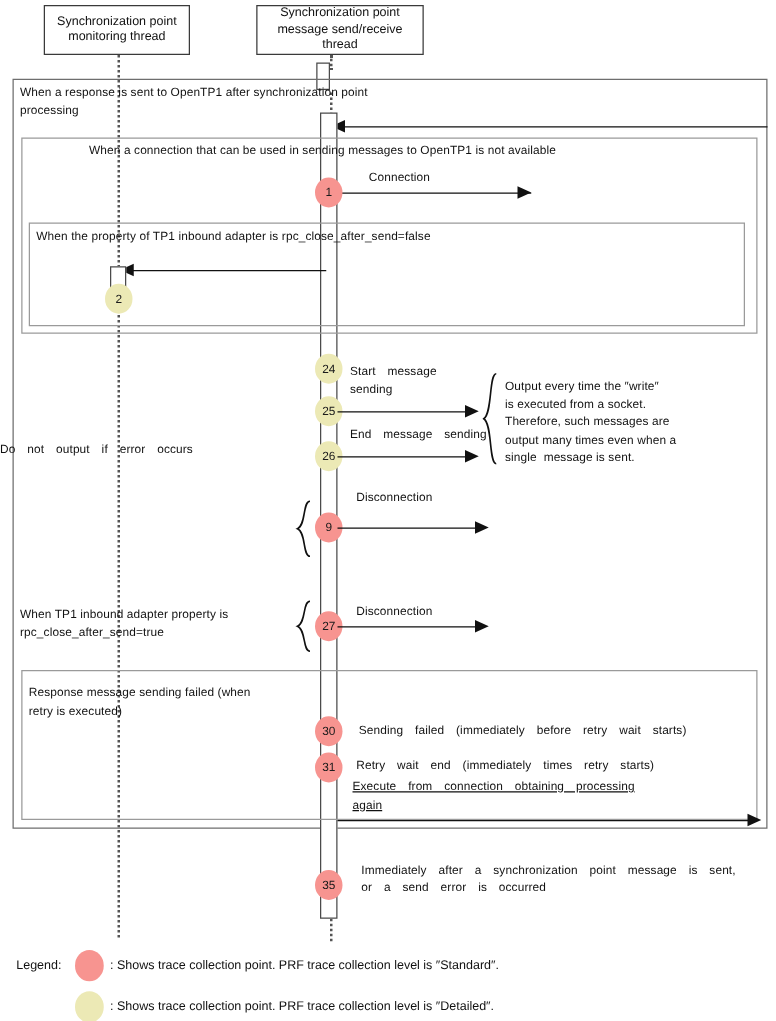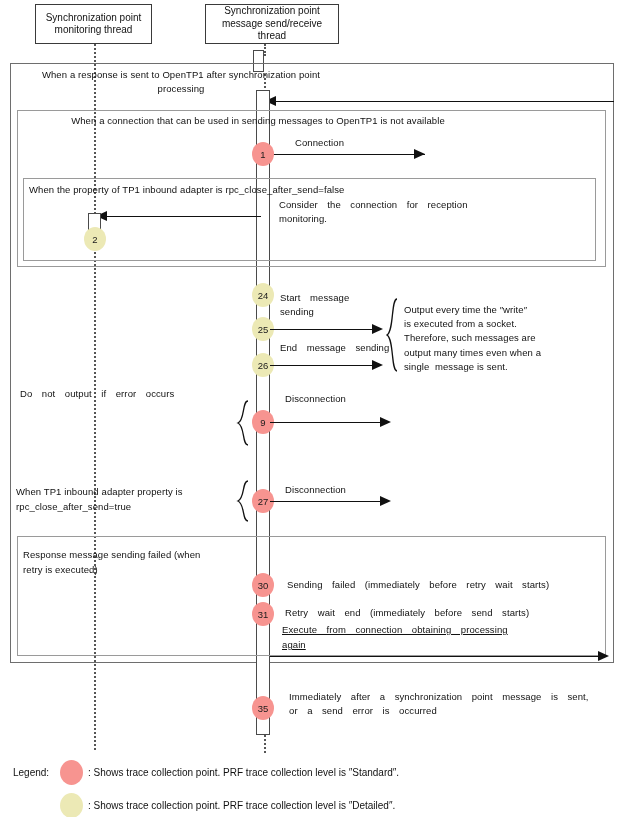--- a/index.html
+++ b/index.html
@@ -142,43 +142,41 @@
   </div>
 
   <div class="abs lifeline" style="left:94px; top:44px; height:706px;"></div>
   <div class="abs lifeline" style="left:264px; top:44px; height:12px;"></div>
   <div class="abs lifeline" style="left:264px; top:74px; height:26px;"></div>
   <div class="abs lifeline" style="left:264px; top:735px; height:18px;"></div>
 
   <div class="abs activation" style="left:253px; top:50px; width:11px; height:22px;"></div>
 
   <div class="abs frame-dark" style="left:10px; top:63px; width:604px; height:600px;"></div>
-  <div class="abs txt" style="left:16px; top:68px; width:330px;text-align:center;">When a response is sent to OpenTP1 after synchronization point
+  <div class="abs txt" style="left:16px; top:68px; width:330px;">When a response is sent to OpenTP1 after synchronization point
 processing</div>
 
   <div class="abs arrow-line" style="left:275px; top:101px; width:339px;"></div>
   <div class="abs arrow-head-l" style="left:265px; top:96px;"></div>
 
   <div class="abs activation" style="left:256px; top:90px; width:14px; height:645px;"></div>
 
   <div class="abs frame" style="left:17px; top:110px; width:589px; height:157px;"></div>
   <div class="abs txt" style="left:23px; top:114px; width:470px;text-align:center;">When a connection that can be used in sending messages to OpenTP1 is not available</div>
 
   <div class="abs txt" style="left:295px; top:136px;">Connection</div>
   <div class="abs arrow-line" style="left:270px; top:154px; width:155px;"></div>
   <div class="abs arrow-head-r" style="left:414px; top:149px;"></div>
   <div class="abs node node-std" style="left:252px; top:142px;">
     <span>1</span>
   </div>
 
   <div class="abs frame" style="left:23px; top:178px; width:573px; height:83px;"></div>
   <div class="abs txt" style="left:29px; top:183px; width:450px;">When the property of TP1 inbound adapter is rpc_close_after_send=false</div>
 
-  <div class="abs txt-wide" style="left:279px; top:198px; width:240px;">Consider  the  connection  for  reception
-monitoring.</div>
 
   <div class="abs arrow-line" style="left:106px; top:216px; width:155px;"></div>
   <div class="abs arrow-head-l" style="left:96px; top:211px;"></div>
 
   <div class="abs activation" style="left:88px; top:213px; width:13px; height:18px;"></div>
   <div class="abs node node-det" style="left:84px; top:227px;">
     <span>2</span>
   </div>
 
   <div class="abs node node-det" style="left:252px; top:283px;">
@@ -205,21 +203,21 @@
     <svg width="14" height="74" viewBox="0 0 14 74">
       <path d="M11 1 C5 1 8 33 1 37 C8 41 5 73 11 73" fill="none" stroke="#111" stroke-width="1.3"></path>
     </svg>
   </div>
   <div class="abs txt" style="left:404px; top:303px; width:200px; line-height:14.2px;">Output every time the ″write″
 is executed from a socket.
 Therefore, such messages are
 output many times even when a
 single  message is sent.</div>
 
-  <div class="abs txt-wide" style="left:20px; top:353px; width:230px;margin-top:34px;">Do  not  output  if  error  occurs</div>
+  <div class="abs txt-wide" style="left:0; top:353px; width:230px;">Do  not  output  if  error  occurs</div>
 
   <div class="abs brace" style="left:236px; top:400px;">
     <svg width="14" height="46" viewBox="0 0 14 46">
       <path d="M12 1 C6 1 9 20 2 23 C9 26 6 45 12 45" fill="none" stroke="#111" stroke-width="1.3"></path>
     </svg>
   </div>
   <div class="abs txt" style="left:285px; top:392px;">Disconnection</div>
   <div class="abs node node-std" style="left:252px; top:410px;">
     <span>9</span>
   </div>
@@ -245,21 +243,21 @@
 retry is executed)</div>
 
   <div class="abs node node-std" style="left:252px; top:573px;">
     <span>30</span>
   </div>
   <div class="abs txt-wide" style="left:287px; top:578px; width:330px;">Sending  failed  (immediately  before  retry  wait  starts)</div>
 
   <div class="abs node node-std" style="left:252px; top:602px;">
     <span>31</span>
   </div>
-  <div class="abs txt-wide" style="left:285px; top:606px; width:330px;">Retry  wait  end  (immediately  before  send  starts)</div>
+  <div class="abs txt-wide" style="left:285px; top:606px; width:330px;">Retry  wait  end  (immediately  times  retry  starts)</div>
   <div class="abs txt-wide" style="left:282px; top:622px; width:300px; line-height:15px;text-decoration:underline;">Execute  from  connection  obtaining  processing
 again</div>
 
   <div class="abs arrow-line" style="left:270px; top:656px; width:333px;"></div>
   <div class="abs arrow-head-r" style="left:598px; top:651px;"></div>
 
   <div class="abs node node-std" style="left:252px; top:696px;">
     <span>35</span>
   </div>
   <div class="abs txt-wide" style="left:289px; top:690px; width:330px;">Immediately  after  a  synchronization  point  message  is  sent,

